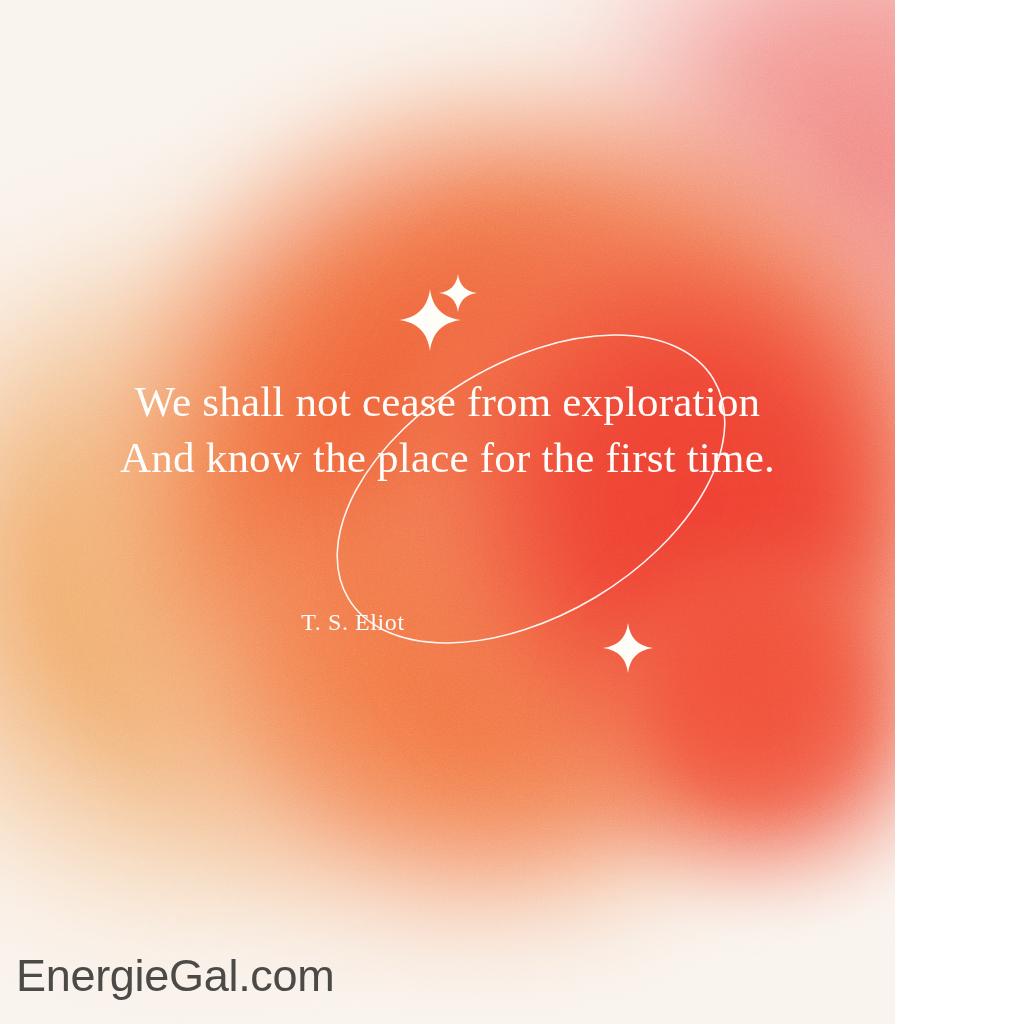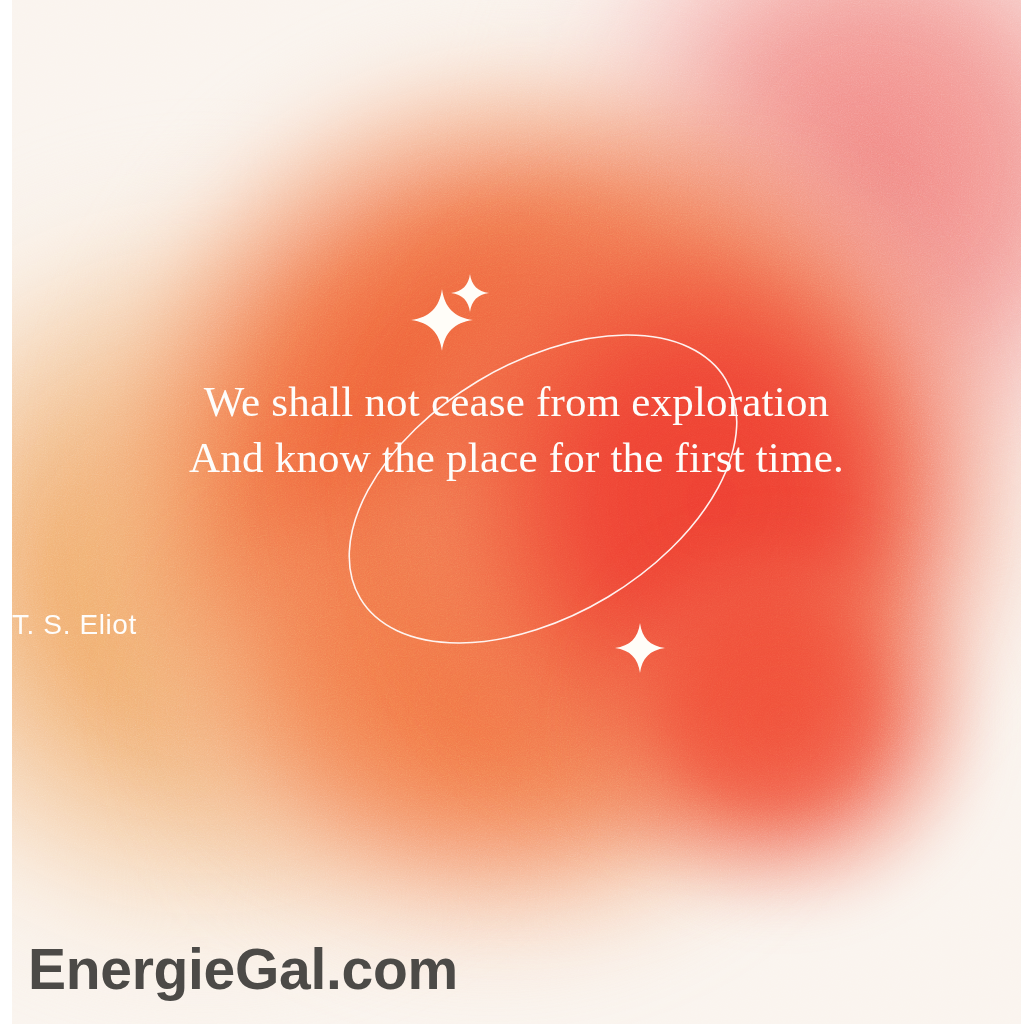--- a/index.html
+++ b/index.html
@@ -7,25 +7,24 @@
     margin: 0;
     padding: 0;
     background: #ffffff;
   }
   body {
     font-family: "Liberation Sans", sans-serif;
   }
 
   #card {
     position: relative;
-    width: 1009px;
+    width: 895px;
     height: 1024px;
     overflow: hidden;
     background: #faf4ee;
-    margin-left: 12px;
   }
 
   
   .blob {
     position: absolute;
     pointer-events: none;
   }
 
   
   #blob-gold {
@@ -156,35 +155,35 @@
     letter-spacing: 0.2px;
     white-space: nowrap;
     color: #fdfdfb;
   }
 
   #attribution {
     position: absolute;
     top: 609px;
     left: 0;
     right: 189px;
-    text-align: left;
-    font-family: Liberation Sans, sans-serif;
-    font-size: 28px;
+    text-align: center;
+    font-family: Liberation Serif, serif;
+    font-size: 24px;
     letter-spacing: 0.6px;
     color: #fefdfb;
   }
 
   
   #brand {
     position: absolute;
     left: 16px;
     bottom: 22px;
     font-family: "Liberation Sans", sans-serif;
-    font-size: 57px;
-    font-weight: 700;
+    font-size: 45px;
+    font-weight: 400;
     letter-spacing: -0.3px;
     color: #4c4a47;
   }
 </style>
 </head>
 <body>
 
 <div id="card" style="background: rgb(250, 244, 238);">
 
   <div class="blob" id="blob-gold"></div>

